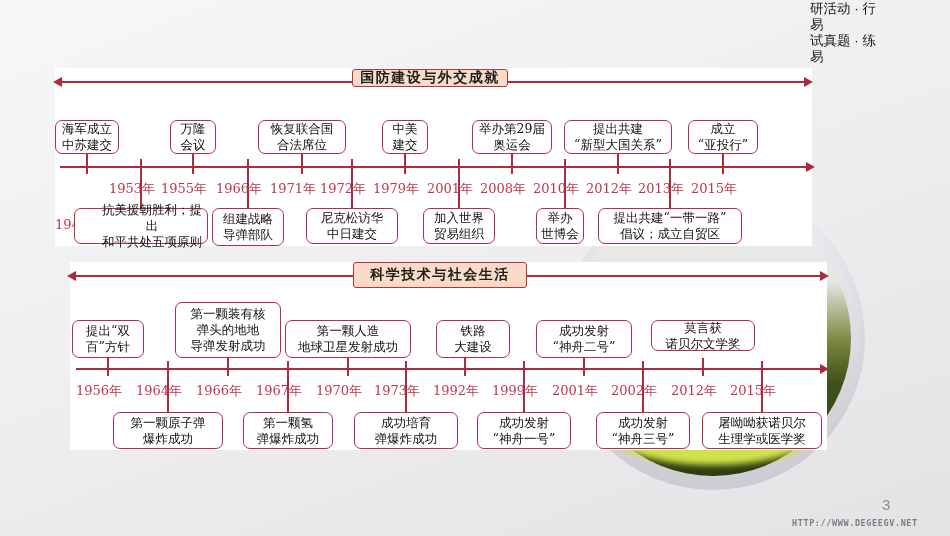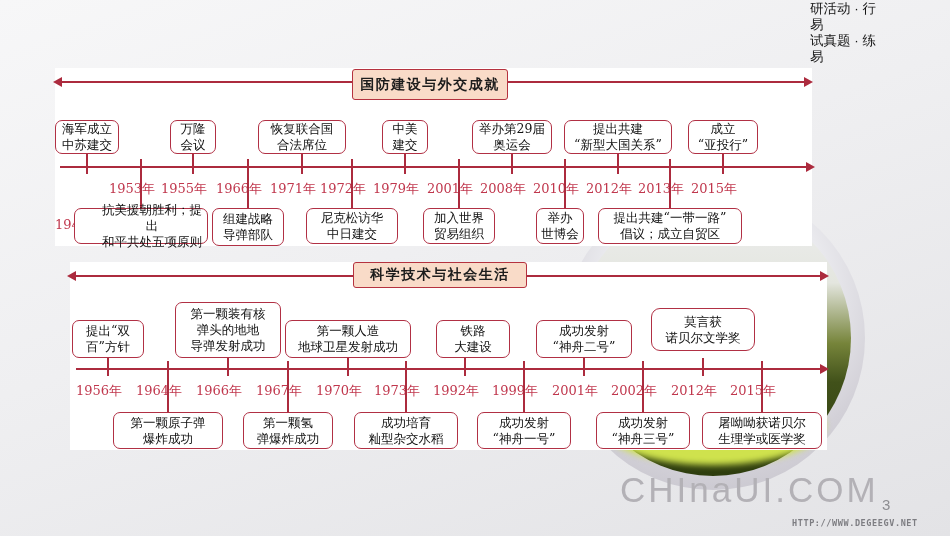--- a/index.html
+++ b/index.html
@@ -50,21 +50,21 @@
   <div class="orb-ball"></div>
   <div class="orb-glow"></div>
 
   <div class="panel p1"></div>
   <div class="panel p2"></div>
 
   <div id="tl-root">
       <div class="hline" style="left: 62px; top: 81px; width: 742px;"></div>
       <div class="arr l" style="left: 53px; top: 77px;"></div>
       <div class="arr r" style="left: 804px; top: 77px;"></div>
-      <div class="tbox" style="left: 352px; top: 69px; width: 156px; height: 31px;">国防建设与外交成就</div>
+      <div class="tbox" style="left: 352px; top: 69px; width: 156px; height: 18px;">国防建设与外交成就</div>
       <div class="hline" style="left: 60px; top: 166px; width: 746px;"></div>
       <div class="arr r" style="left: 806px; top: 162px;"></div>
       <div class="tick" style="left: 86px; top: 159px;"></div>
       <div class="tick" style="left: 140px; top: 159px;"></div>
       <div class="tick" style="left: 192px; top: 159px;"></div>
       <div class="tick" style="left: 247px; top: 159px;"></div>
       <div class="tick" style="left: 301px; top: 159px;"></div>
       <div class="tick" style="left: 351px; top: 159px;"></div>
       <div class="tick" style="left: 404px; top: 159px;"></div>
       <div class="tick" style="left: 458px; top: 159px;"></div>
@@ -165,42 +165,41 @@
       <div class="vline" style="left: 347px; top: 358px; height: 12px;"></div>
       <div class="ebox" style="left: 285px; top: 320px; width: 126px; height: 38px;">第一颗人造
 地球卫星发射成功</div>
       <div class="vline" style="left: 464px; top: 358px; height: 12px;"></div>
       <div class="ebox" style="left: 436px; top: 320px; width: 74px; height: 38px;">铁路
 大建设</div>
       <div class="vline" style="left: 583px; top: 358px; height: 12px;"></div>
       <div class="ebox" style="left: 536px; top: 320px; width: 96px; height: 38px;">成功发射
 “神舟二号”</div>
       <div class="vline" style="left: 702px; top: 358px; height: 12px;"></div>
-      <div class="ebox" style="left: 651px; top: 308px; width: 104px; height: 43px; border-radius: 9px;">莫言获
+      <div class="ebox" style="left: 651px; top: 320px; width: 104px; height: 31px;">莫言获
 诺贝尔文学奖</div>
       <div class="vline" style="left: 167px; top: 370px; height: 42px;"></div>
       <div class="ebox" style="left: 113px; top: 412px; width: 110px; height: 37px;">第一颗原子弹
 爆炸成功</div>
       <div class="vline" style="left: 287px; top: 370px; height: 42px;"></div>
       <div class="ebox" style="left: 243px; top: 412px; width: 90px; height: 37px;">第一颗氢
 弹爆炸成功</div>
       <div class="vline" style="left: 405px; top: 370px; height: 42px;"></div>
       <div class="ebox" style="left: 354px; top: 412px; width: 104px; height: 37px;">成功培育
-籼型杂交水稻</div>
+弹爆炸成功</div>
       <div class="vline" style="left: 523px; top: 370px; height: 42px;"></div>
       <div class="ebox" style="left: 477px; top: 412px; width: 94px; height: 37px;">成功发射
 “神舟一号”</div>
       <div class="vline" style="left: 642px; top: 370px; height: 42px;"></div>
       <div class="ebox" style="left: 596px; top: 412px; width: 94px; height: 37px;">成功发射
 “神舟三号”</div>
       <div class="vline" style="left: 761px; top: 370px; height: 42px;"></div>
       <div class="ebox" style="left: 702px; top: 412px; width: 120px; height: 37px;">屠呦呦获诺贝尔
 生理学或医学奖</div>
     </div>
 
   <div class="topright">研活动 · 行
 易
 试真题 · 练
 易</div>
-  <div class="watermark">CHInaUI.COM</div>
   <div class="pagenum">3</div>
   <div class="bottom-url">HTTP://WWW.DEGEEGV.NET</div>
 </div>
 
 </body></html>

